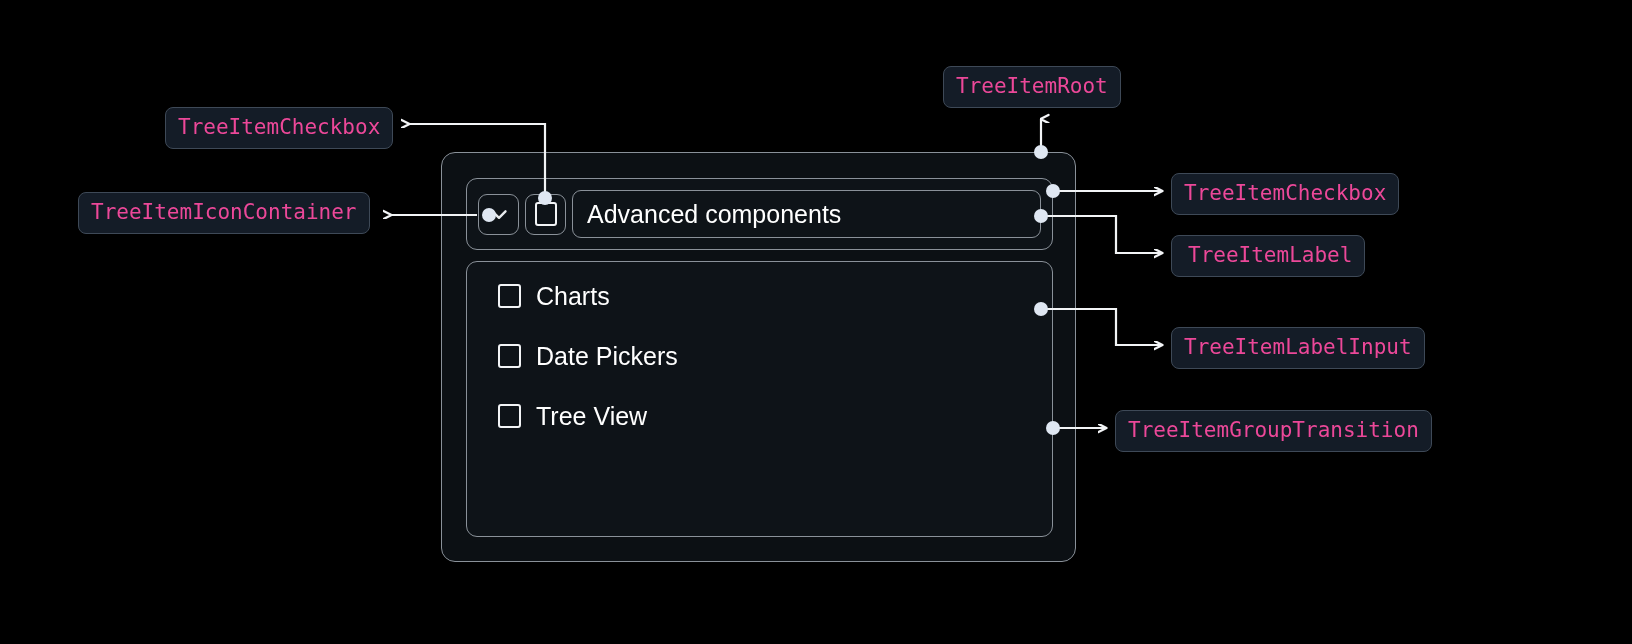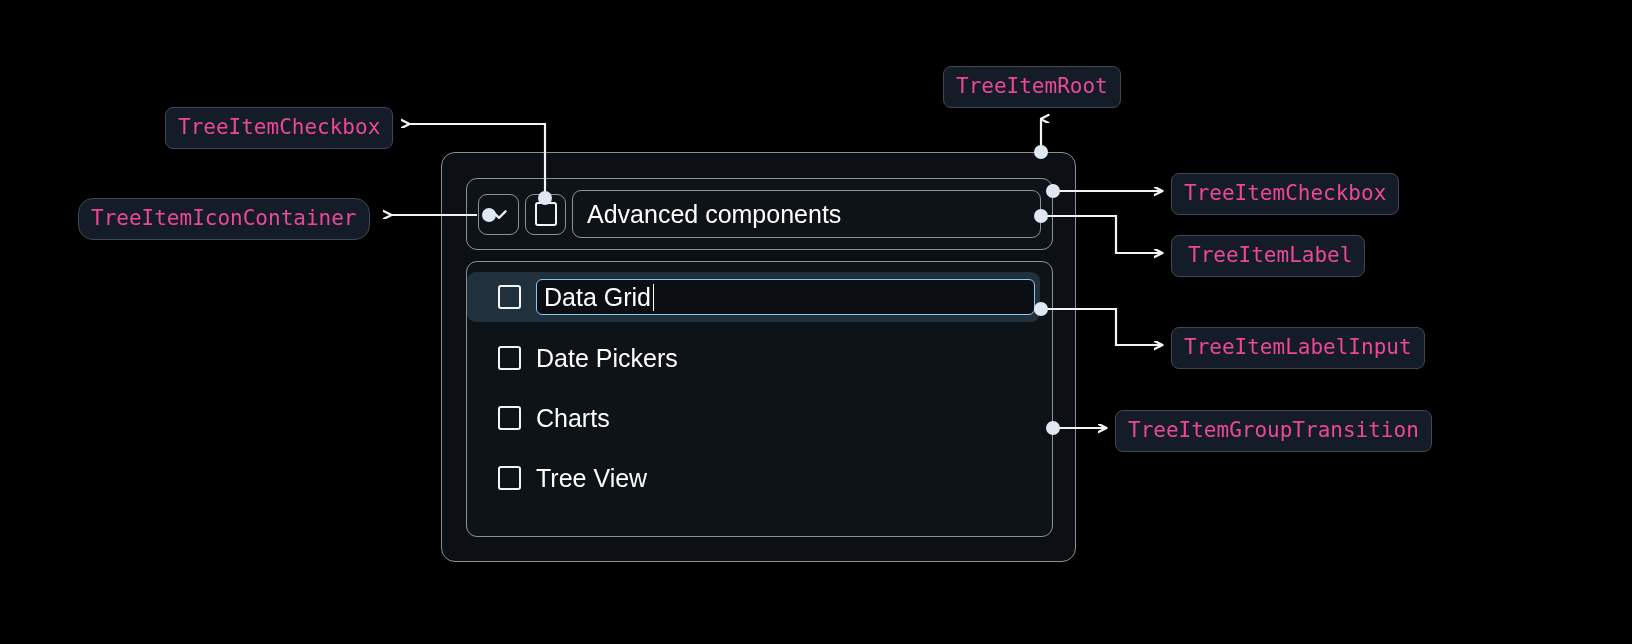--- a/index.html
+++ b/index.html
@@ -184,21 +184,21 @@
     margin-left: 2px;
   }
 </style>
 </head>
 <body>
 
 <div class="chip" style="left:165px; top:107px;">
   <span>TreeItemCheckbox</span>
 </div>
 
-<div class="chip" style="left:78px; top:198px;border-radius:15px;">
+<div class="chip" style="left:78px; top:192px;">
   <span>TreeItemIconContainer</span>
 </div>
 
 <div class="chip" style="left:943px; top:66px;">
   <span>TreeItemRoot</span>
 </div>
 
 <div class="chip" style="left:1171px; top:173px;">
   <span>TreeItemCheckbox</span>
 </div>
@@ -231,36 +231,29 @@
       <span class="cb-square"></span>
     </div>
 
     <div class="tree-label">
       <span>Advanced components</span>
     </div>
   </div>
 
   <div class="group-transition">
 
-    <div class="tree-row selected">
+
+    <div class="tree-row">
       <span class="row-cb"></span>
-      <span class="label-input">
-        <span>Data Grid</span>
-          <span class="caret"></span>
-      </span>
+      <span class="row-text">Charts</span>
     </div>
 
     <div class="tree-row">
       <span class="row-cb"></span>
       <span class="row-text">Date Pickers</span>
-    </div>
-
-    <div class="tree-row">
-      <span class="row-cb"></span>
-      <span class="row-text">Charts</span>
     </div>
 
     <div class="tree-row">
       <span class="row-cb"></span>
       <span class="row-text">Tree View</span>
     </div>
 
   </div>
 </div>
 

